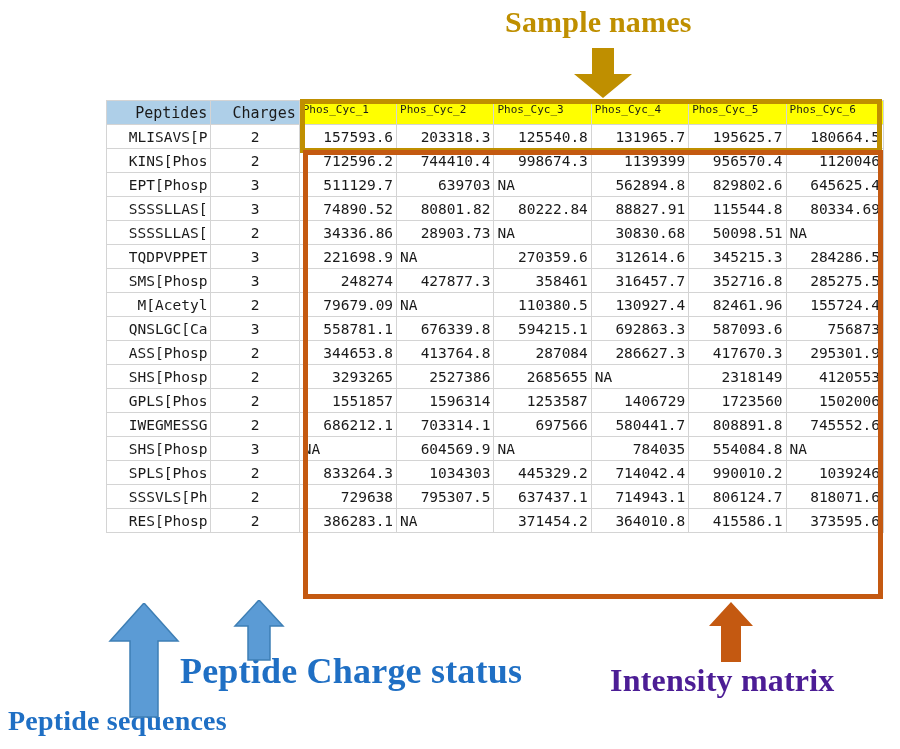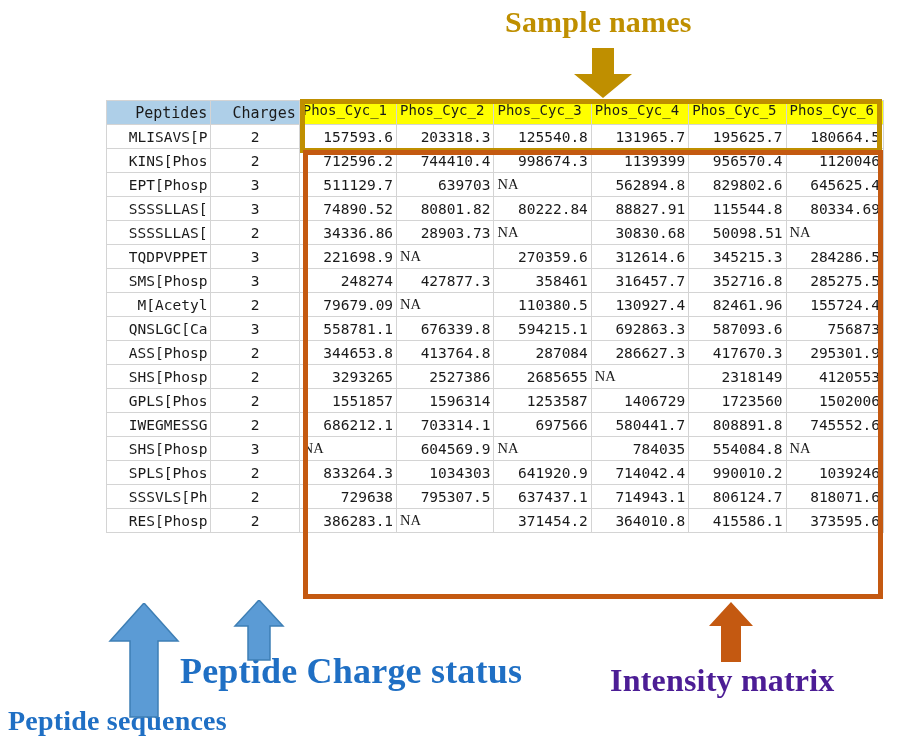--- a/index.html
+++ b/index.html
@@ -73,21 +73,21 @@
     vertical-align:middle;
     font-size:15px;
     padding-left:6px;
   }
   th.hdr-sample{
     background:#FFFF00;
     text-align:left;
     height:52px;
     vertical-align:top;
     padding-top:4px;
-    font-size:14px;
+    font-size:11px;
     line-height:18px;
     white-space:normal;
     word-break:break-all;
     border-color:#e0e0a0;
   }
   td.pep{
     text-align:right;
     width:104px;
     padding-left:6px;
   }
@@ -95,21 +95,20 @@
     text-align:center;
     width:88px;
   }
   td.num{
     text-align:right;
     padding-right:4px;
   }
   td.na{
     text-align:left;
     padding-left:4px;
-    font-family:Liberation Serif, serif;
   }
   col.c-pep{width:104px;}
   col.c-chg{width:88px;}
   col.c-val{width:97px;}
 
   
   #yellow-box{
     position:absolute;
     left:300px; top:99px;
     width:582px; height:54px;
@@ -316,21 +315,21 @@
           <td class="na">NA</td>
           <td class="num">784035</td>
           <td class="num">554084.8</td>
           <td class="na">NA</td>
         </tr>
         <tr>
           <td class="pep">SPLS[Phos</td>
           <td class="chg">2</td>
           <td class="num">833264.3</td>
           <td class="num">1034303</td>
-          <td class="num">641920.9</td>
+          <td class="num">445329.2</td>
           <td class="num">714042.4</td>
           <td class="num">990010.2</td>
           <td class="num">1039246</td>
         </tr>
         <tr>
           <td class="pep">SSSVLS[Ph</td>
           <td class="chg">2</td>
           <td class="num">729638</td>
           <td class="num">795307.5</td>
           <td class="num">637437.1</td>

